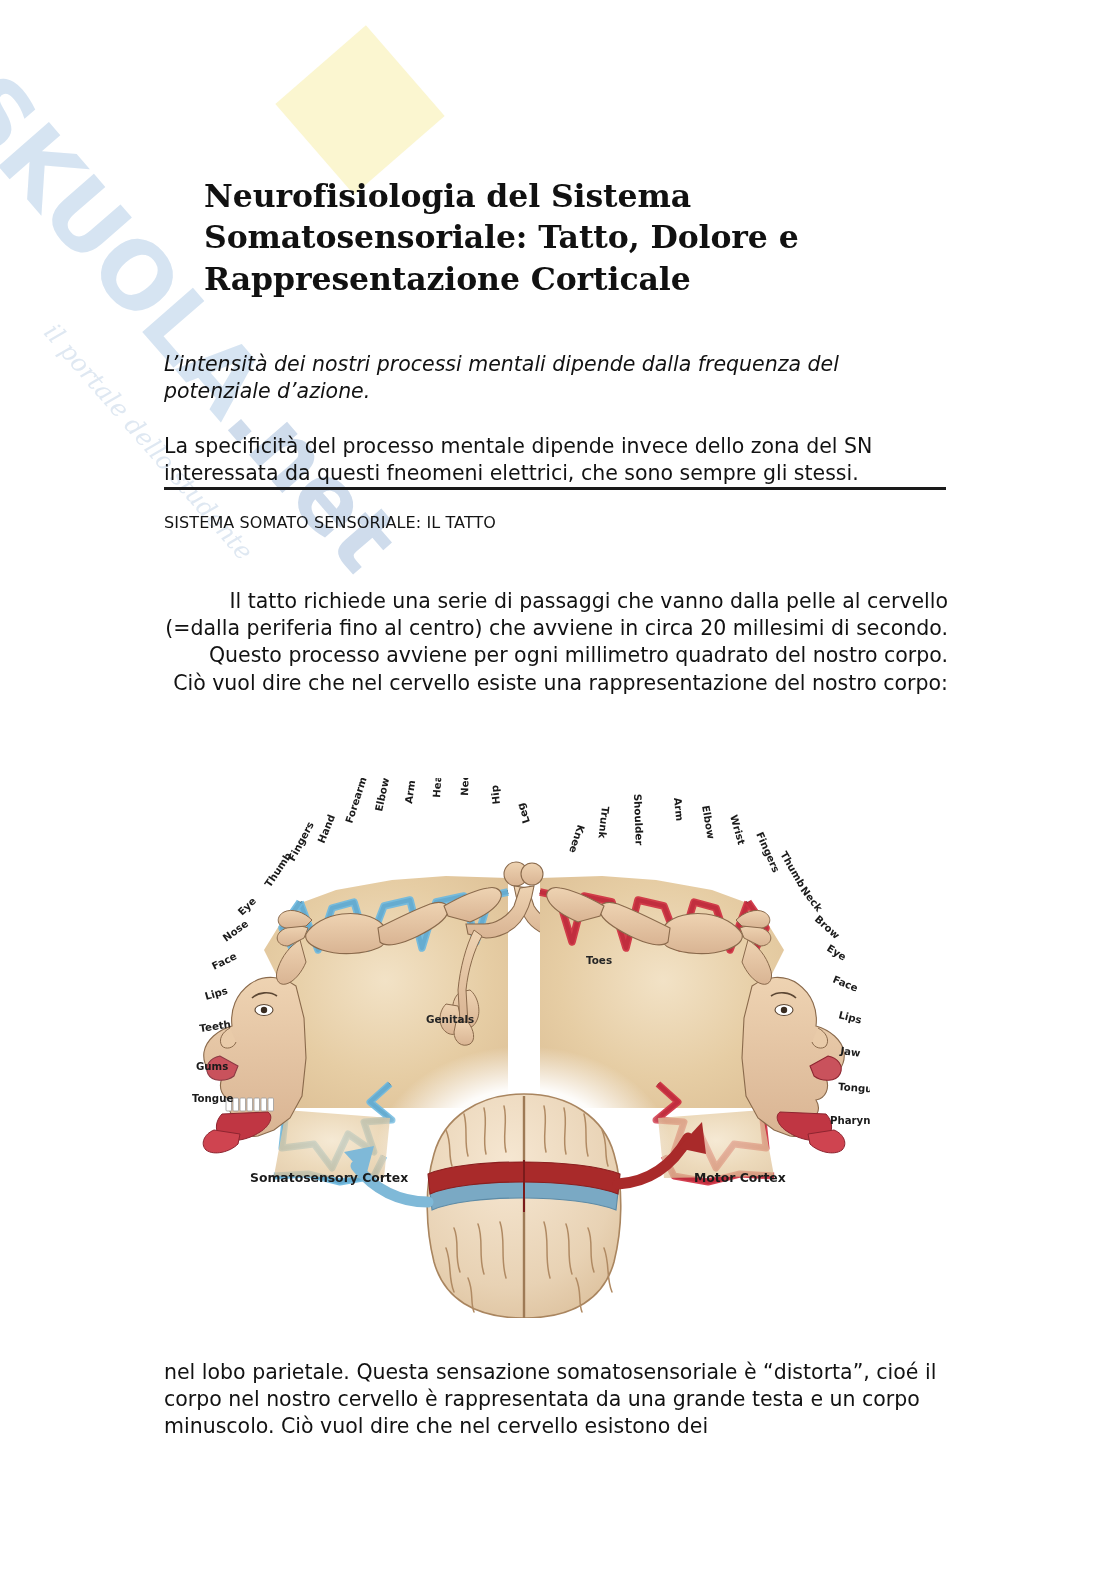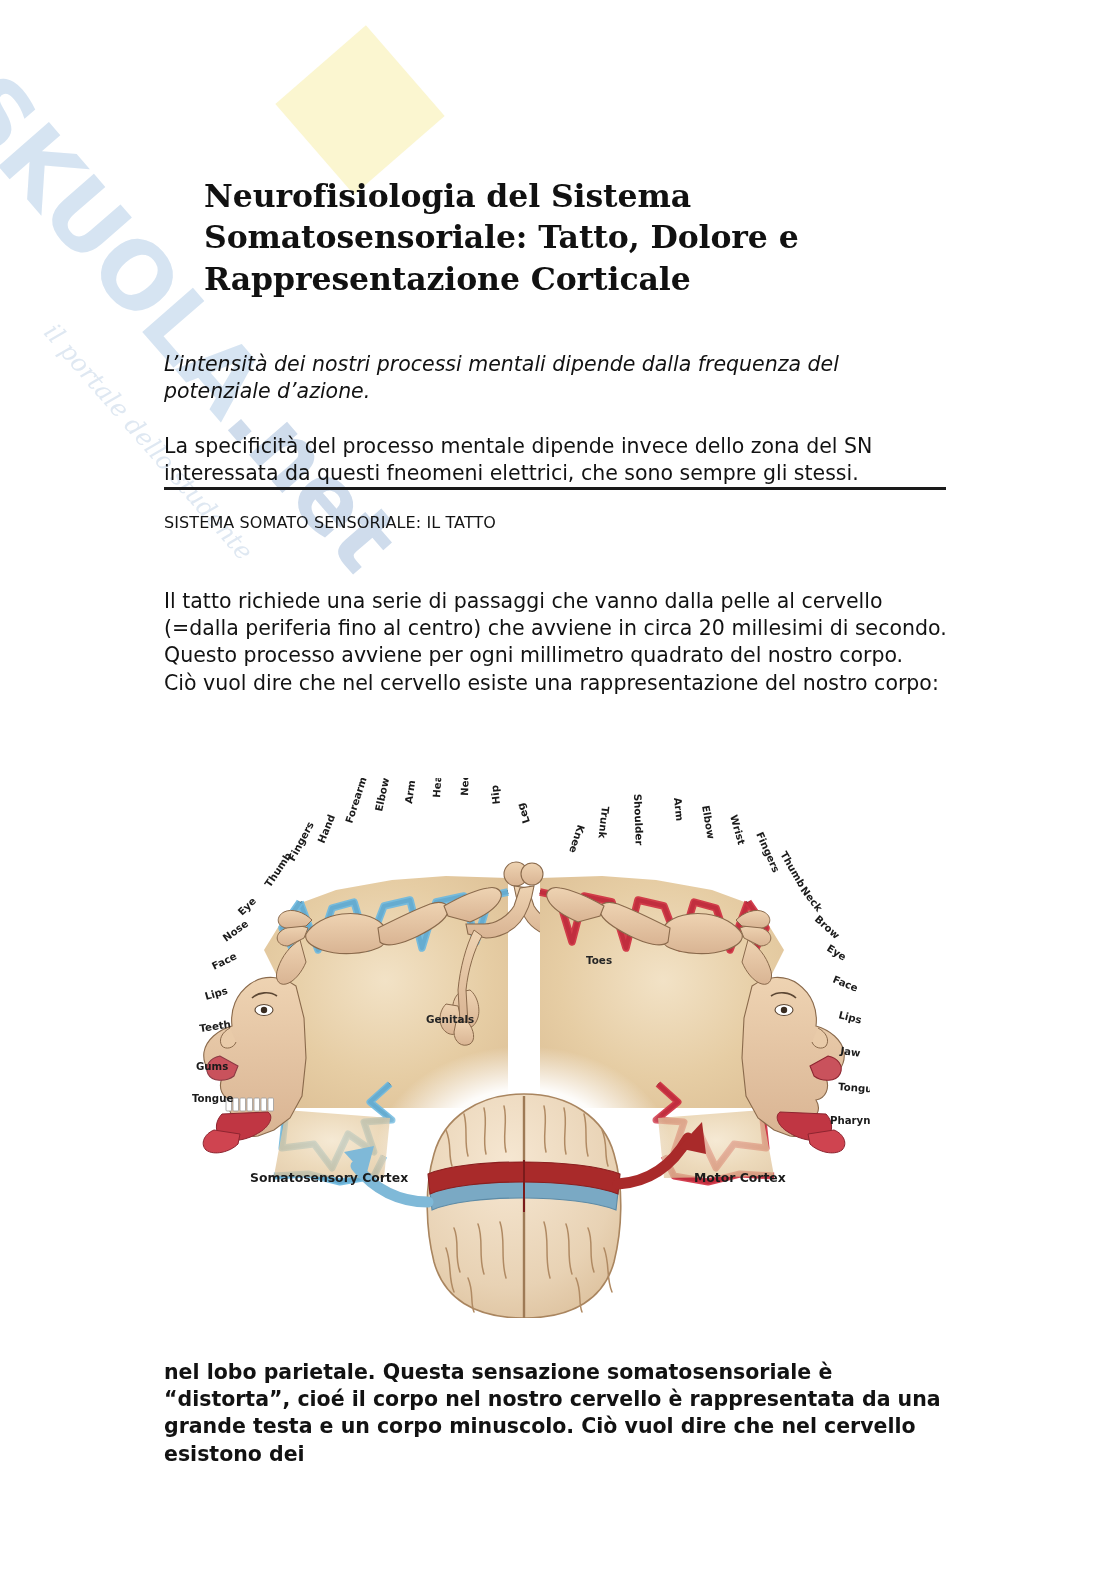--- a/index.html
+++ b/index.html
@@ -98,21 +98,21 @@
   #section-heading {
     top: 513px;
     font-family: "DejaVu Sans", sans-serif;
     font-size: 16px;
     color: #141414;
     letter-spacing: 0.1px;
   }
 
   #par-tatto { top: 567px; }
 
-  #par-closing { top: 1338px; font-weight: bold; }
+  #par-closing { top: 1338px; }
 
   
   #figure {
     position: absolute;
     left: 178px;
     top: 778px;
     width: 692px;
     height: 540px;
   }
   #figure svg { display: block; width: 692px; height: 540px; }
@@ -150,21 +150,21 @@
   <h1 class="col" id="doc-title">Neurofisiologia del Sistema Somatosensoriale: Tatto, Dolore e Rappresentazione Corticale</h1>
 
   <p class="col body-par" id="par-intensity">L’intensità dei nostri processi mentali dipende dalla frequenza del potenziale d’azione.</p>
 
   <p class="col body-par" id="par-specificity">La specificità del processo mentale dipende invece dello zona del SN interessata da questi fneomeni elettrici, che sono sempre gli stessi.</p>
 
   <div class="col" id="rule"></div>
 
   <div class="col" id="section-heading">SISTEMA SOMATO SENSORIALE: IL TATTO</div>
 
-  <p class="col body-par" id="par-tatto" style="white-space: pre-line;">Il tatto richiede una serie di passaggi che vanno dalla pelle al cervello (=dalla periferia fino al centro) che avviene in circa 20 millesimi di secondo.
+  <p class="col body-par" id="par-tatto" style="white-space: pre-line; text-align: right;">Il tatto richiede una serie di passaggi che vanno dalla pelle al cervello (=dalla periferia fino al centro) che avviene in circa 20 millesimi di secondo.
 Questo processo avviene per ogni millimetro quadrato del nostro corpo.
 Ciò vuol dire che nel cervello esiste una rappresentazione del nostro corpo:</p>
 
   <div id="figure">
     <svg viewBox="0 0 692 540" xmlns="http://www.w3.org/2000/svg" aria-hidden="true">
       <defs>
         <radialGradient id="tissueGrad" cx="50%" cy="45%" r="70%">
           <stop offset="0%" stop-color="#f2e2c6"></stop>
           <stop offset="60%" stop-color="#e6cda4"></stop>
           <stop offset="100%" stop-color="#ddc096"></stop>

